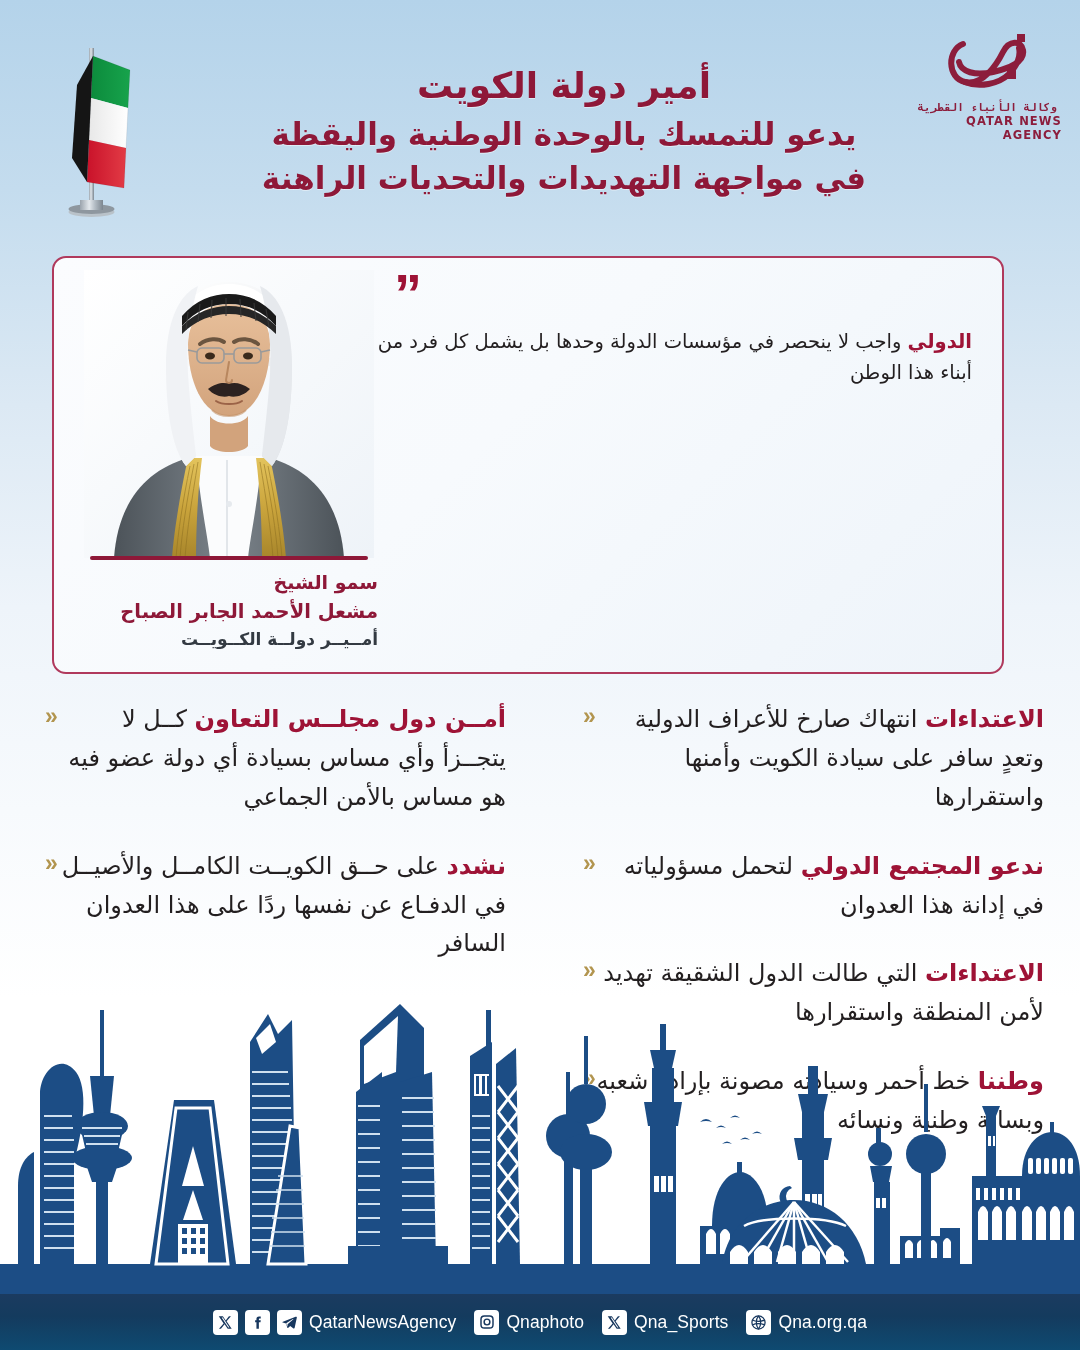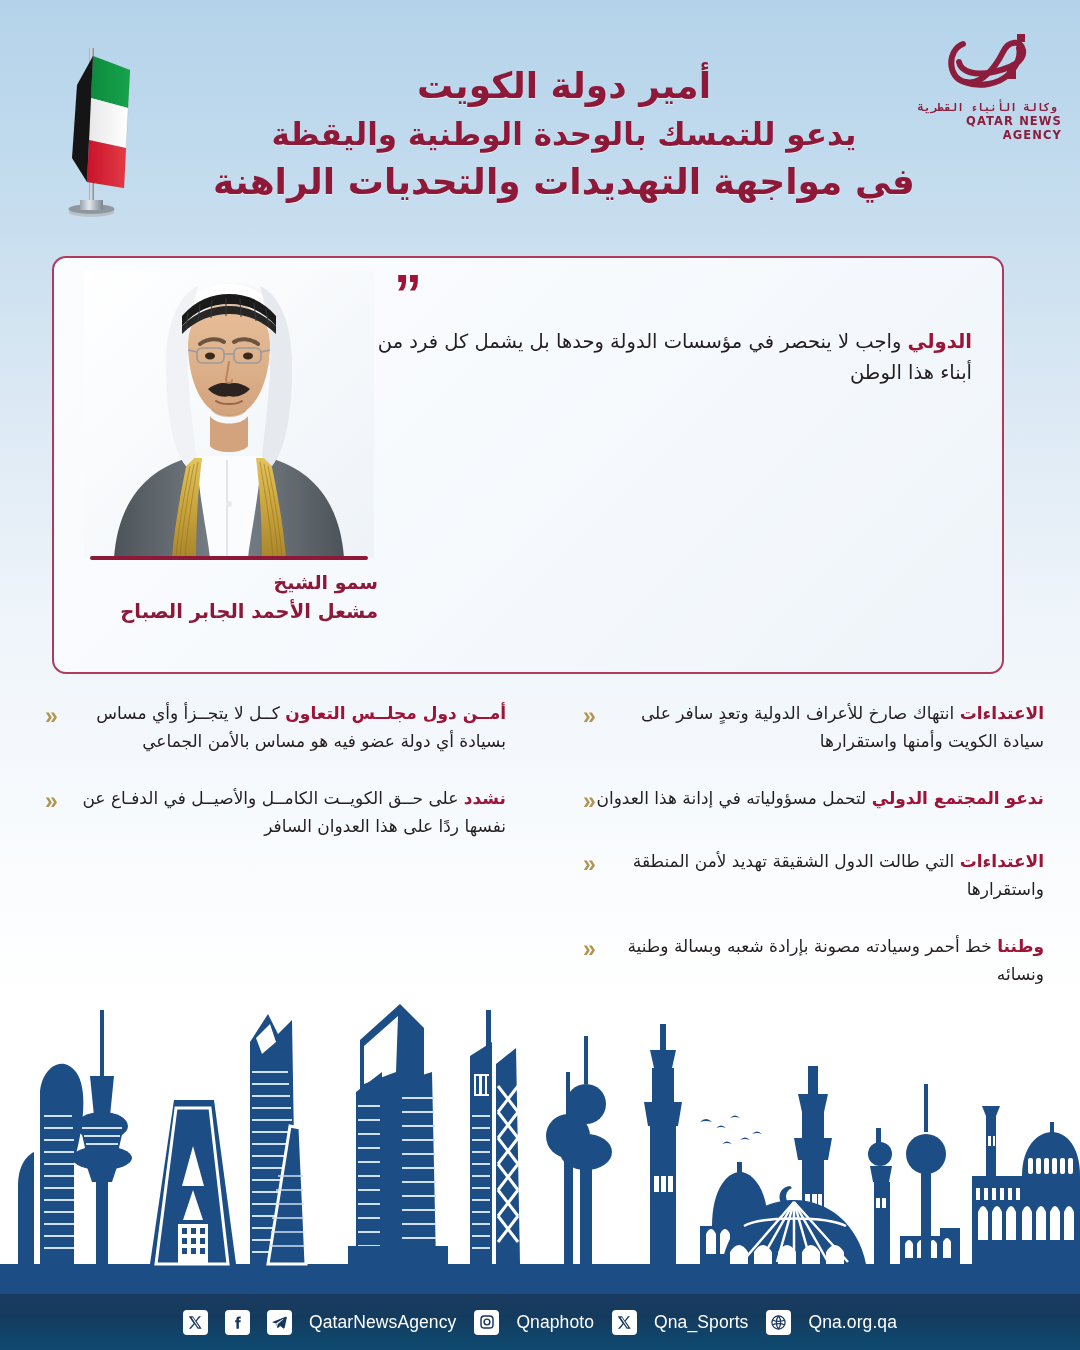--- a/index.html
+++ b/index.html
@@ -28,21 +28,21 @@
   .qna-logo .qna-en{ font-size:11.5px; color:#8c1d3c; font-weight:bold; letter-spacing:1.1px; }
 
   .title-block{ position:absolute; left:0; right:0; top:62px; text-align:center;margin-left:48px; }
   .title-block .t{
     color:#8e1838; font-weight:bold; line-height:1.33;
     font-family:"DejaVu Sans","Liberation Sans",sans-serif;
     text-shadow:0 1px 0 rgba(255,255,255,.45);
   }
   .t1{ font-size:36px; }
   .t2{ font-size:31px; margin-top:4px;}
-  .t3{ font-size:36px; margin-top:3px;}
+  .t3{ font-size:31px; margin-top:3px;}
 
   
   .quote-card{
     position:absolute; left:52px; top:256px; width:952px; height:418px;
     border:2px solid #b0395c; border-radius:14px;
     background:linear-gradient(135deg,#fbfcfe 0%,#f7fafd 45%,#eef4fa 100%);
   }
   .quote-left{ position:absolute; right:18px; top:16px; width:610px; height:386px; }
   .qmark{
     text-align:left; color:#9e1336; font-size:56px; font-weight:bold;
@@ -65,33 +65,33 @@
 
   
   .bullets{ position:absolute; top:700px; left:0; width:1080px; height:400px; }
   .bcol{ position:absolute; top:0; width:470px; }
   .bcol-right{ right:36px; }
   .bcol-left{ left:36px; }
   .bullet{ display:flex; flex-direction:row-reverse; align-items:flex-start;
            justify-content:flex-start; margin-bottom:30px; }
   .chev{ color:#b2954f; font-size:23px; font-weight:bold; line-height:1.45;
          margin-left:9px; flex:0 0 auto; font-family:"Liberation Sans",sans-serif; }
-  .btext{ font-size:17px; line-height:1.62; color:#231f20; text-align:right; flex:1 1 auto; }
+  .btext{ font-size:24px; line-height:1.62; color:#231f20; text-align:right; flex:1 1 auto; }
   .btext b{ color:#9e1336; font-weight:bold; }
 
   
   .skyline{ position:absolute; left:0; bottom:54px; width:1080px; height:320px; }
 
   
   .footer{
     position:absolute; left:0; bottom:0; width:1080px; height:56px;
     background:linear-gradient(180deg,#1b3b60 0%,#143b5e 40%,#0e4a71 100%);
     display:flex; align-items:center; justify-content:center; direction:ltr;
   }
-  .fgroup{ display:flex; align-items:center; gap:17px; margin:9px 9px; }
+  .fgroup{ display:flex; align-items:center; gap:7px; margin:9px 9px; }
   .fico{ width:25px; height:25px; background:#fff; border-radius:4px;
          display:flex; align-items:center; justify-content:center; color:#17375e; }
   .fico svg{ display:block; }
   .flabel{ color:#fff; font-size:17.5px; font-family:"Liberation Sans",sans-serif; letter-spacing:.1px; }
 </style>
 </head>
 <body>
 
 <div class="page">
 
@@ -253,20 +253,21 @@
 
         <path d="M128,140 C136,148 154,148 162,140" stroke="#c49368" stroke-width="2" fill="none" opacity=".6"></path>
 
         <path d="M126,146 L126,176 C132,184 158,184 164,176 L164,146 C158,156 132,156 126,146 Z" fill="#d2a37c"></path>
       </svg>
       <div class="portrait-base"></div>
 
       <div class="caption">
         <div class="cap1">سمو الشيخ</div>
         <div class="cap2">مشعل الأحمد الجابر الصباح</div>
+        <div class="cap3">أمــيــر دولــة الكــويــت</div>
       </div>
     </div>
   </div>
 
   <div class="bullets">
 
     <div class="bcol bcol-right">
       <div class="bullet">
         <span class="chev">«</span>
         <span class="btext"><b>الاعتداءات</b><span> انتهاك صارخ للأعراف الدولية وتعدٍ سافر على سيادة الكويت وأمنها واستقرارها</span></span>

